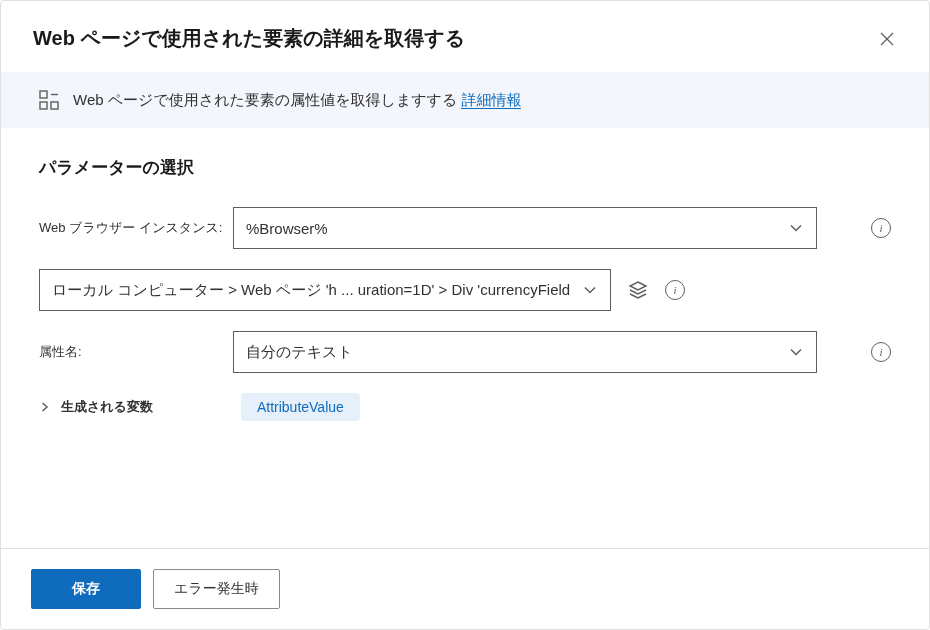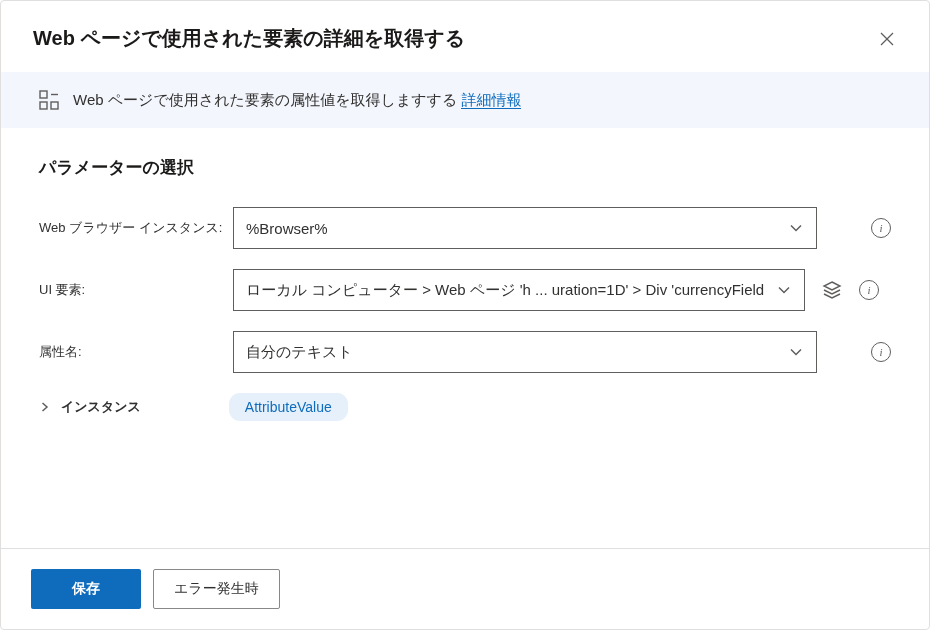--- a/index.html
+++ b/index.html
@@ -170,21 +170,21 @@
     .variables-label {
       font-size: 13px;
       font-weight: 700;
       color: #323130;
     }
     .variable-chip {
       margin-left: 88px;
       background: #e6f0fa;
       color: #0f6cbd;
       padding: 6px 16px;
-      border-radius: 11px;
+      border-radius: 4px;
       font-size: 14px;
     }
     .footer {
       border-top: 1px solid #e1dfdd;
       padding: 20px 30px;
       display: flex;
       align-items: center;
       justify-content: space-between;
     }
     .error-btn {
@@ -270,21 +270,20 @@
           <svg class="chevron" viewBox="0 0 16 16" fill="none" stroke="currentColor" stroke-width="1.5">
             <polyline points="3,5.5 8,10.5 13,5.5"></polyline>
           </svg>
         </div>
         <div class="spacer-icon"></div>
         <div class="info-circle">i</div>
       </div>
     </div>
 
     <div class="field-row">
-      <div class="field-label">UI 要素:</div>
       <div class="field-input-wrap">
         <div class="select-box narrow">
           <span class="select-value">ローカル コンピューター &gt; Web ページ 'h ... uration=1D' &gt; Div 'currencyField</span>
           <svg class="chevron" viewBox="0 0 16 16" fill="none" stroke="currentColor" stroke-width="1.5">
             <polyline points="3,5.5 8,10.5 13,5.5"></polyline>
           </svg>
         </div>
         <div class="icon-btn">
           <svg viewBox="0 0 20 20" width="20" height="20" fill="none" stroke="currentColor" stroke-width="1.4">
             <polygon points="10,2 18,6 10,10 2,6"></polygon>
@@ -308,21 +307,21 @@
         <div class="spacer-icon"></div>
         <div class="info-circle">i</div>
       </div>
     </div>
 
     <div class="variables-row">
       <div class="variables-toggle">
         <svg class="variables-chevron" viewBox="0 0 12 12" fill="none" stroke="currentColor" stroke-width="1.5">
           <polyline points="3.5,2 8,6 3.5,10"></polyline>
         </svg>
-        <span class="variables-label">インスタンス</span>
+        <span class="variables-label">生成される変数</span>
       </div>
       <div class="variable-chip">AttributeValue</div>
     </div>
 
   </div>
 
   <div class="footer">
     <div class="footer-right">
       <div class="btn btn-primary">保存</div>
       <div class="btn btn-secondary">エラー発生時</div>

